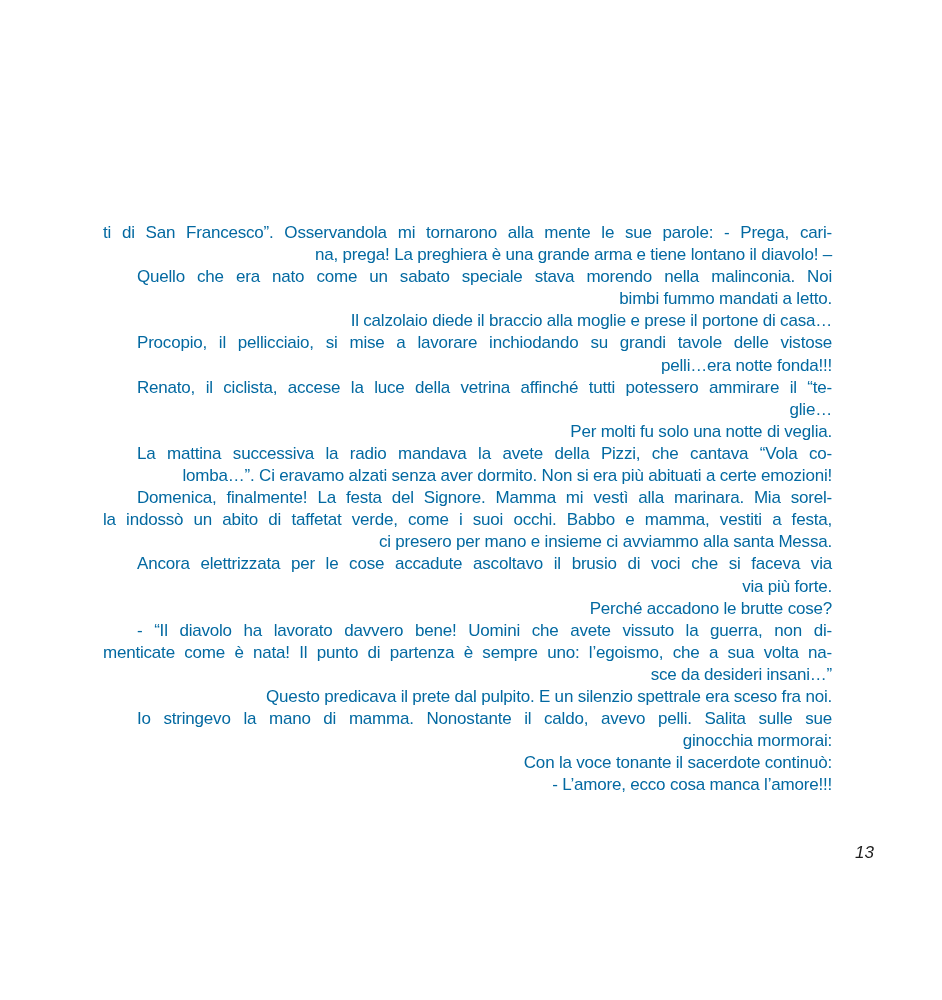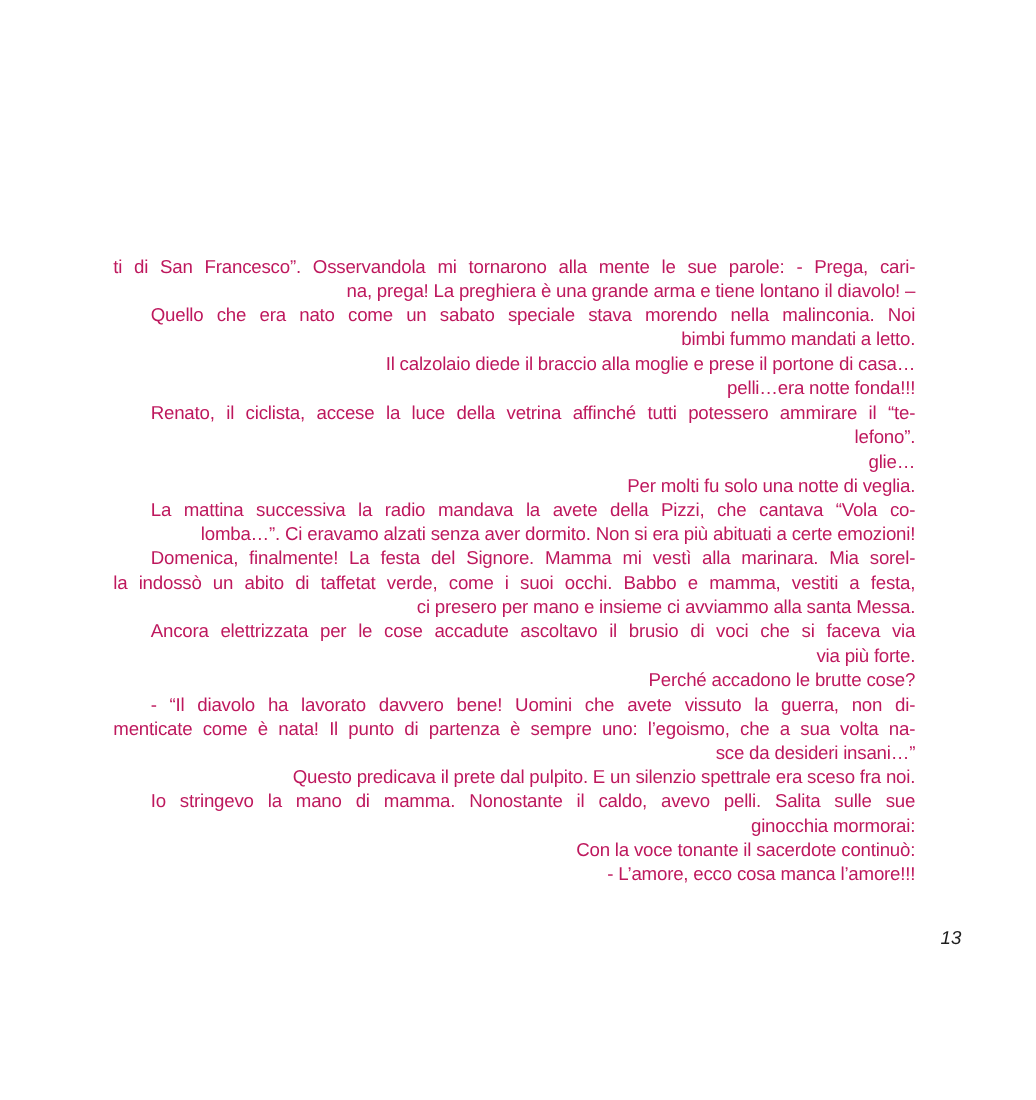--- a/index.html
+++ b/index.html
@@ -11,23 +11,23 @@
     position: relative;
     width: 942px;
     height: 1000px;
     background: #ffffff;
     overflow: hidden;
     font-family: "Liberation Sans", "DejaVu Sans", sans-serif;
   }
   .text-block {
     position: absolute;
     left: 103px;
-    top: 232px;
+    top: 222px;
     width: 729px;
-    color: #be185d;
+    color: #0369a1;
   }
   .ln {
     margin: 0;
     padding: 0;
     font-size: 17px;
     line-height: 22.1px;
     letter-spacing: -0.2px;
     white-space: nowrap;
     text-align: right;
   }
@@ -51,23 +51,23 @@
 </head>
 <body>
 
 <div class="page">
   <main class="text-block">
     <p class="ln j">ti di San Francesco”. Osservandola mi tornarono alla mente le sue parole: - Prega, cari-</p>
     <p class="ln">na, prega! La preghiera è una grande arma e tiene lontano il diavolo! –</p>
     <p class="ln in j">Quello che era nato come un sabato speciale stava morendo nella malinconia. Noi</p>
     <p class="ln">bimbi fummo mandati a letto.</p>
     <p class="ln in">Il calzolaio diede il braccio alla moglie e prese il portone di casa…</p>
+    <p class="ln in j">Procopio, il pellicciaio, si mise a lavorare inchiodando su grandi tavole delle vistose</p>
     <p class="ln">pelli…era notte fonda!!!</p>
     <p class="ln in j">Renato, il ciclista, accese la luce della vetrina affinché tutti potessero ammirare il “te-</p>
-    <p class="ln">lefono”.</p>
     <p class="ln">glie…</p>
     <p class="ln in">Per molti fu solo una notte di veglia.</p>
     <p class="ln in j">La mattina successiva la radio mandava la avete della Pizzi, che cantava “Vola co-</p>
     <p class="ln">lomba…”. Ci eravamo alzati senza aver dormito. Non si era più abituati a certe emozioni!</p>
     <p class="ln in j">Domenica, finalmente! La festa del Signore. Mamma mi vestì alla marinara. Mia sorel-</p>
     <p class="ln j">la indossò un abito di taffetat verde, come i suoi occhi. Babbo e mamma, vestiti a festa,</p>
     <p class="ln">ci presero per mano e insieme ci avviammo alla santa Messa.</p>
     <p class="ln in j">Ancora elettrizzata per le cose accadute ascoltavo il brusio di voci che si faceva via</p>
     <p class="ln">via più forte.</p>
     <p class="ln in">Perché accadono le brutte cose?</p>

